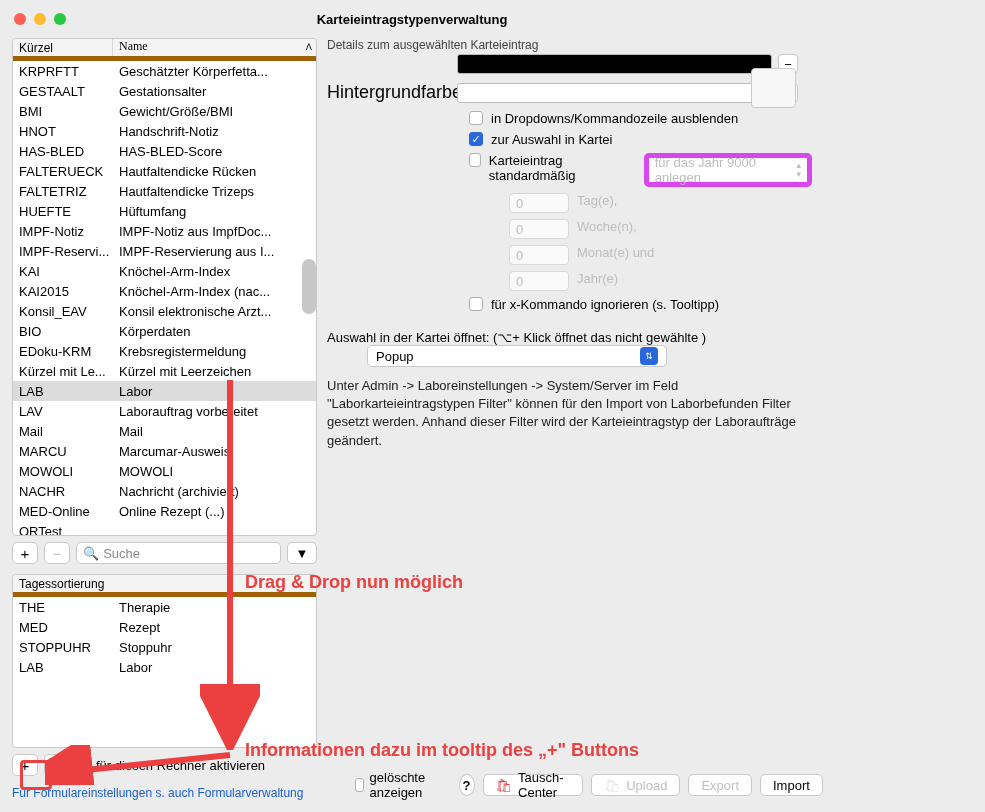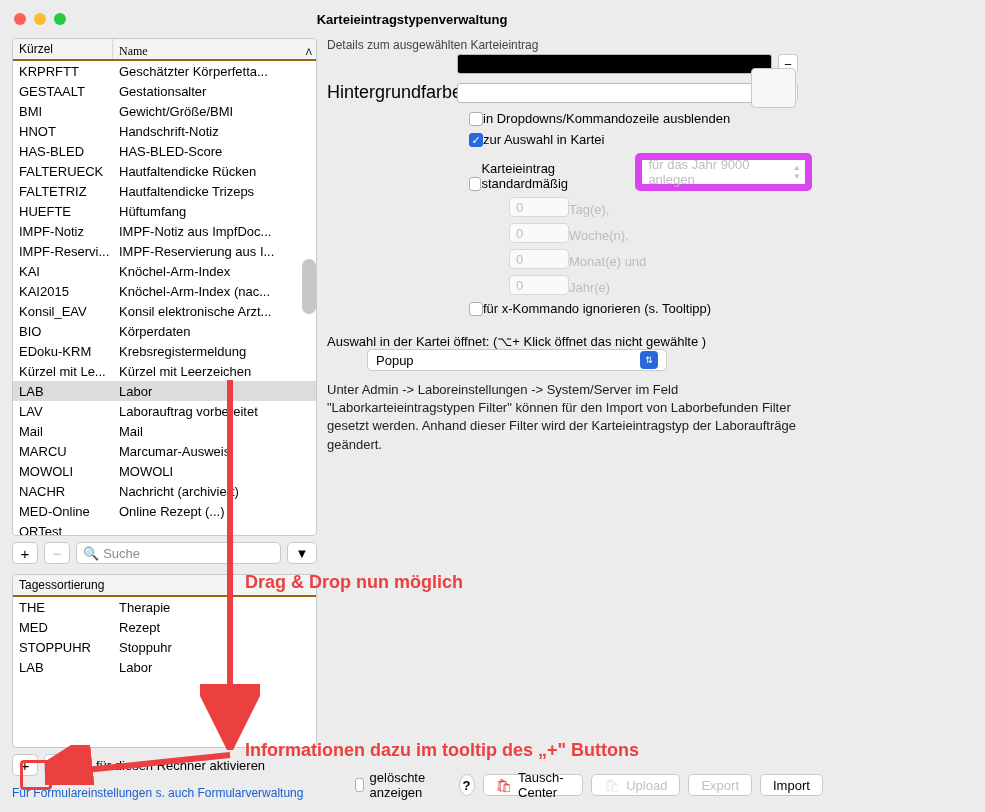--- a/index.html
+++ b/index.html
@@ -9,21 +9,21 @@
   .traffic { display: flex; gap: 8px; margin-left: 14px; }
   .dot { width: 12px; height: 12px; border-radius: 50%; }
   .dot.red { background: #ff5f57; }
   .dot.yellow { background: #febc2e; }
   .dot.green { background: #28c840; }
   .title { position: absolute; left: 0; right: 0; text-align: center; font-weight: 600; font-size: 13px; }
   .content { position: absolute; top: 38px; left: 0; right: 0; bottom: 0; padding: 0 12px 12px 12px; display: flex; gap: 10px; }
   .left { width: 305px; display: flex; flex-direction: column; }
   .right { flex: 1; display: flex; flex-direction: column; }
   .panel { border: 1px solid #c9c9c9; border-radius: 4px; background: #fff; }
-  .list-header { display: flex; background: #f4f4f4; border-bottom: 2px solid #a16207; height: 22px; align-items: flex-end; font-size: 12px; border-radius: 4px 4px 0 0; }
+  .list-header { display: flex; background: #f4f4f4; border-bottom: 5px solid #a16207; height: 22px; align-items: flex-start; font-size: 12px; border-radius: 4px 4px 0 0; }
   .col1 { width: 100px; padding-left: 6px; border-right: 1px solid #d6d6d6; display: flex; align-items: center; height: 100%;}
   .col2 { flex: 1; padding-left: 6px; display: flex; align-items: center; justify-content: space-between; padding-right: 4px; font-family: Liberation Serif, serif;}
   .list-body { flex: 1; overflow: hidden; }
   .row { display: flex; height: 20px; align-items: center; font-size: 13px; }
   .row.sel { background: #dcdcdc; }
   .row .c1 { width: 100px; padding-left: 6px; white-space: nowrap; overflow: hidden; text-overflow: ellipsis; }
   .row .c2 { flex: 1; padding-left: 6px; white-space: nowrap; overflow: hidden; text-overflow: ellipsis; }
   .list-footer { display: flex; gap: 6px; align-items: center; padding: 6px 0; }
   .sq-btn { width: 26px; height: 22px; border: 1px solid #c9c9c9; border-radius: 5px; background: #fff; display:flex; align-items:center; justify-content:center; font-size:15px; }
   .sq-btn.disabled { color: #c0c0c0; }
@@ -38,25 +38,25 @@
   .checkbox.checked::after { content:"✓"; color:#fff; font-size:11px; line-height:1;}
   .link { color: #1a5fd0; font-size: 12px; padding-top: 10px; }
   .details-label { font-size: 12px; color: #444; padding-bottom: 4px; }
   .right-body { flex:1; }
   .form-row { display:flex; align-items:center; margin-bottom: 8px; }
   .form-label { width: 130px; text-align: right; padding-right: 12px; font-size:18px;}
   .field { flex:1; }
   .input { width: 315px; height: 20px; border:1px solid #bbb; border-radius:3px; background:#fff; }
   .input.black { background:#000; }
   .minus { width: 20px; height:20px; border:1px solid #c9c9c9; border-radius:4px; background:#fff; margin-left:6px; display:inline-flex;align-items:center;justify-content:center;}
-  .chk-line { display:flex; align-items:flex-end; margin-bottom: 6px; font-size:13px; }
+  .chk-line { display:flex; align-items:flex-start; gap:8px; margin-bottom: 6px; font-size:13px; }
   .indent { margin-left: 142px; }
   .num-input { width:60px; height:20px; border:1px solid #d8d8d8; border-radius:4px; background:#fafafa; color:#bdbdbd; padding:0 6px; display:inline-flex; align-items:center;}
   .disabled-text { color:#bdbdbd; }
-  .select { height:20px; border:7px solid #d946ef; border-radius:5px; background:#fff; display:inline-flex; align-items:center; padding:12px 6px; color:#bdbdbd; }
+  .select { height:20px; border:5px solid #d946ef; border-radius:5px; background:#fff; display:inline-flex; align-items:center; padding:12px 6px; color:#bdbdbd; }
   .select .arrows { margin-left:auto; font-size:9px; line-height:1;}
   .popup-select { width:300px; height:22px; border:1px solid #c9c9c9; border-radius:5px; background:#fff; display:flex; align-items:center; padding:0 8px; margin-left: 40px;}
   .popup-select .end { width:18px; height:18px; background:#2968da; border-radius:4px; margin-left:auto; display:flex; align-items:center; justify-content:center; color:#fff; font-size:9px;}
   .info { font-size:13px; color:#222; margin-top: 10px; line-height:1.4; }
   .footer { position:absolute; left:12px; right:12px; bottom:12px; display:flex; align-items:center; gap:28px;}
   .btn { height:22px; border:1px solid #c9c9c9; border-radius:5px; background:#fff; padding:0 12px; display:inline-flex; align-items:center; gap:6px; font-size:13px;}
   .btn.blue { background:#2968da; border-color:#2968da; color:#fff; padding:0 18px;}
   .btn.disabled { color:#c0c0c0; }
   .placeholder-box { width:45px; height:40px; border:1px solid #c9c9c9; border-radius:4px; background:#f7f7f7; position:absolute; right: 28px; top: 68px;}
   .scrollbar-thumb { position:absolute; right:0px; top:220px; width:14px; height:55px; background:#c7c7c7; border-radius:7px;}

